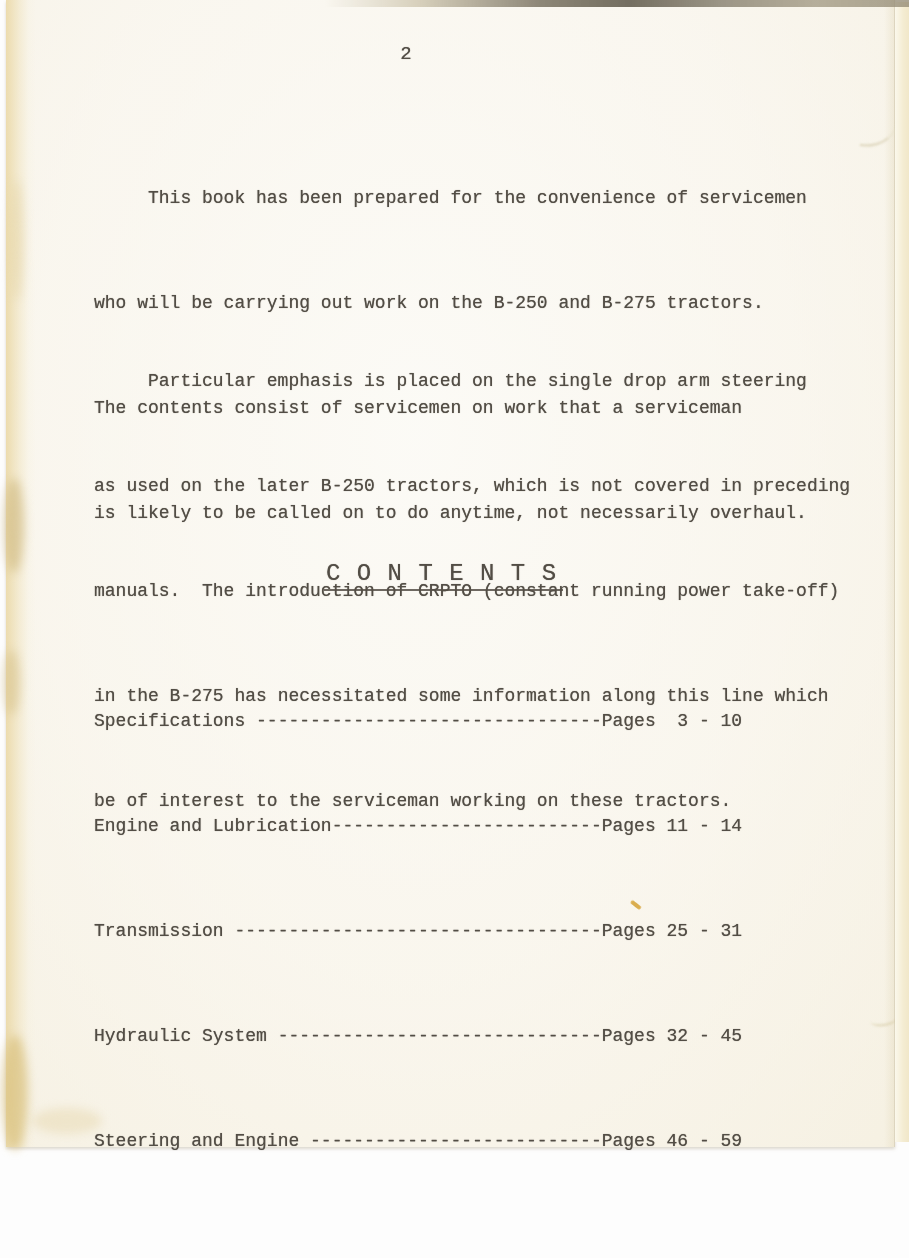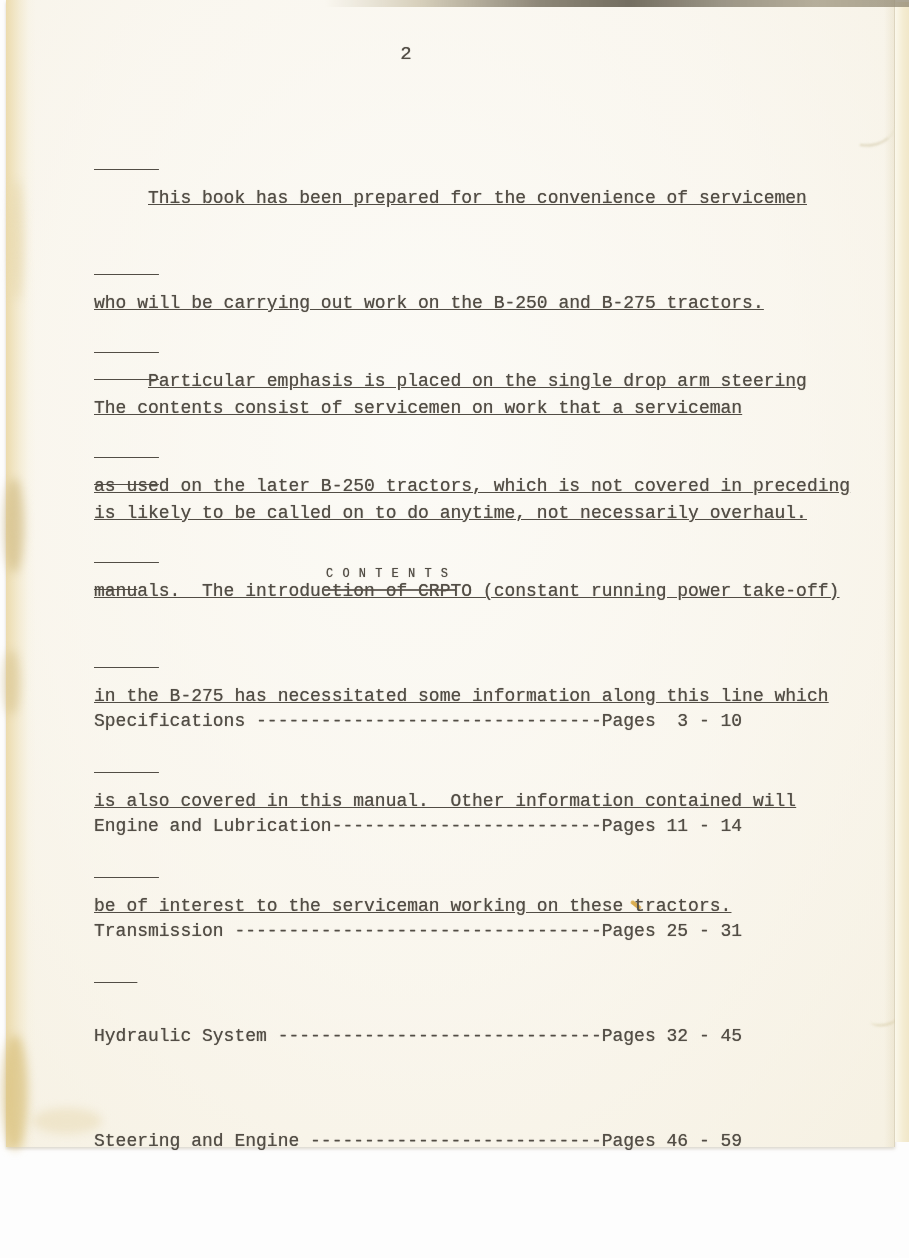--- a/index.html
+++ b/index.html
@@ -91,31 +91,30 @@
     text-shadow: 0 0 0.8px rgba(82,77,69,0.8);
   }
   .pageno {
     position: absolute; left: 378px; top: 43px; width: 44px;
     text-align: center; font-size: 19px; line-height: 22px;
   }
   .para {
     position: absolute; left: 88px;
     font-size: 18px; line-height: 35px;
     white-space: pre;
-    text-decoration: underline;
   }
   .para .line { display: block; }
   .para .line.indent { text-indent: 54px; }
   #para-intro { top: 111px; }
   #para-emphasis { top: 294px; }
 
   .contents-heading-wrap { position: absolute; left: 318px; top: 561px; }
   .contents-heading {
     display: inline-block;
-    font-size: 12px; line-height: 26px;
+    font-size: 24px; line-height: 26px;
     letter-spacing: 1px;
     padding: 0 6px 2px 2px;
     border-bottom: 2px solid rgba(85,79,70,0.85);
   }
 
   .toc {
     position: absolute; left: 88px; top: 634px;
     font-size: 18px; line-height: 35px;
     white-space: pre;
   }
@@ -146,21 +145,20 @@
       <span class="line">who will be carrying out work on the B-250 and B-275 tractors.</span>
       <span class="line">The contents consist of servicemen on work that a serviceman</span>
       <span class="line">is likely to be called on to do anytime, not necessarily overhaul.</span>
     </div>
 
     <div class="para ink" id="para-emphasis">
       <span class="line indent">Particular emphasis is placed on the single drop arm steering</span>
       <span class="line">as used on the later B-250 tractors, which is not covered in preceding</span>
       <span class="line">manuals.  The introduction of CRPTO (constant running power take-off)</span>
       <span class="line">in the B-275 has necessitated some information along this line which</span>
-      <span class="line">is also covered in this manual.  Other information contained will</span>
       <span class="line">be of interest to the serviceman working on these tractors.</span>
     </div>
 
     <div class="contents-heading-wrap">
       <span class="contents-heading ink">C O N T E N T S</span>
     </div>
 
     <div class="toc ink">
       <span class="toc-row"><span class="toc-title">Specifications</span><span class="toc-leader"> --------------------------------</span><span class="toc-pages">Pages  3 - 10</span></span>
       <span class="toc-row"><span class="toc-title">Engine and Lubrication</span><span class="toc-leader">-------------------------</span><span class="toc-pages">Pages 11 - 14</span></span>

